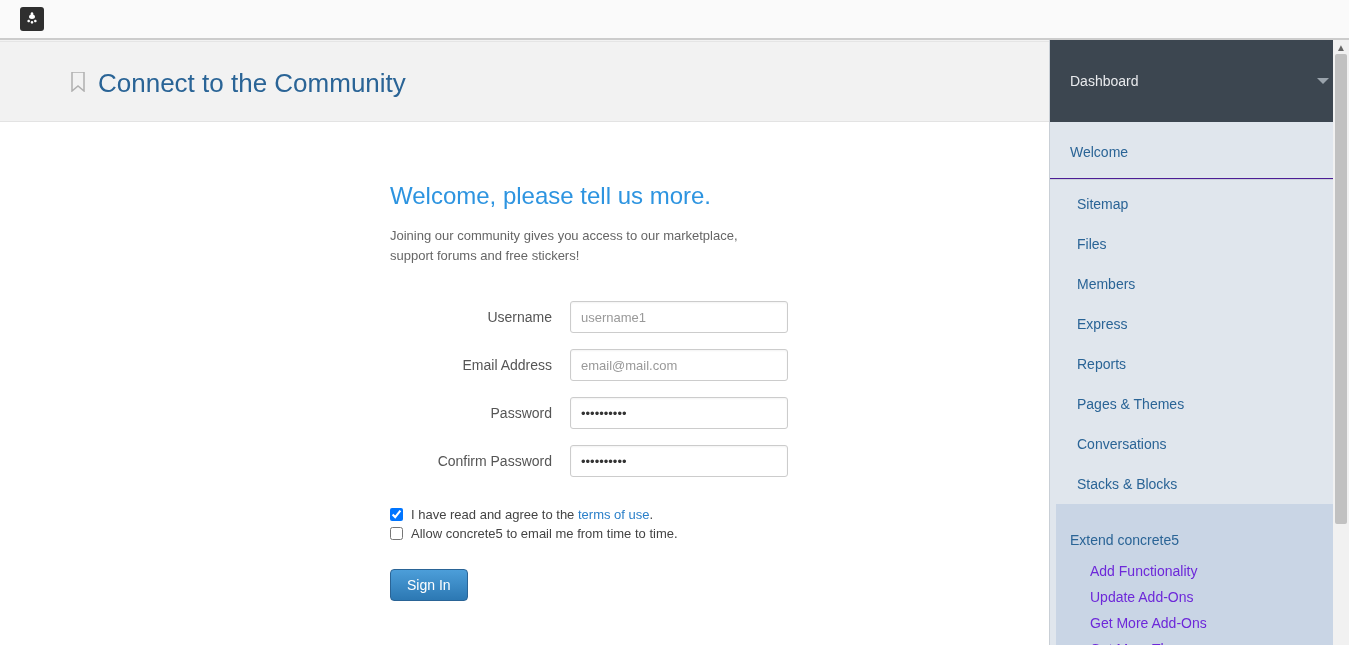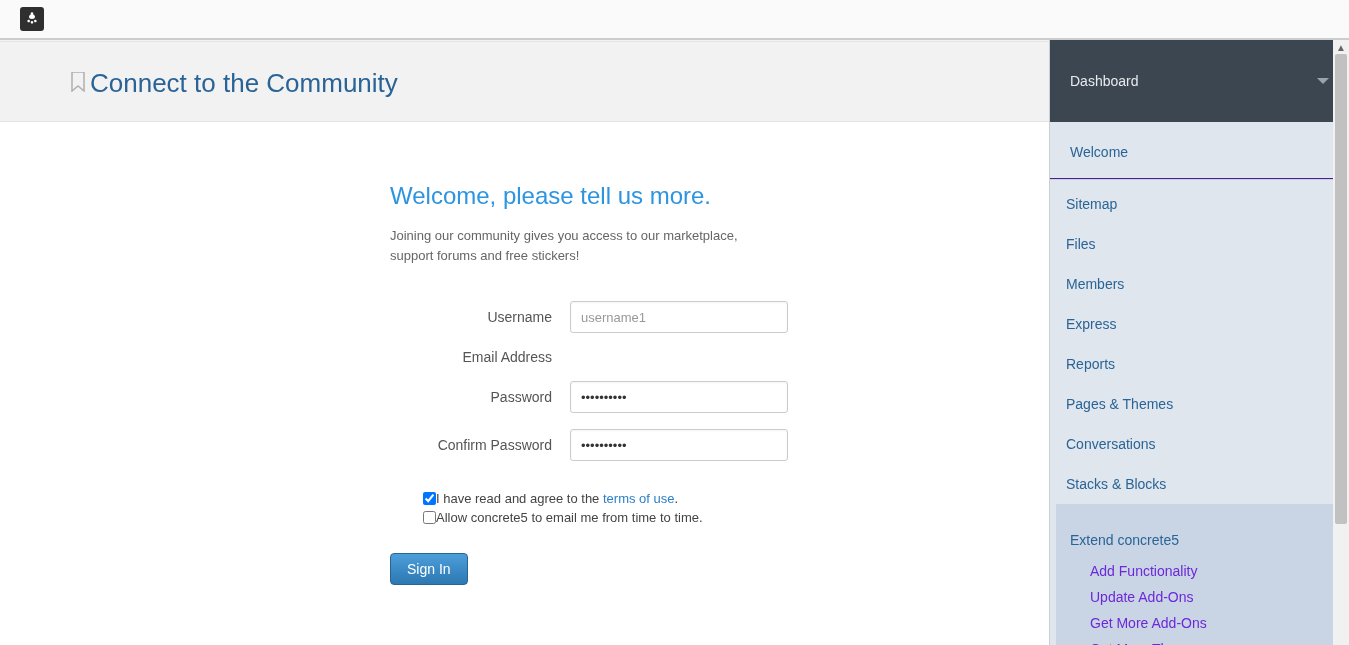--- a/index.html
+++ b/index.html
@@ -5,46 +5,46 @@
 * { margin:0; padding:0; box-sizing:border-box; font-family:"Helvetica Neue",Helvetica,Arial,sans-serif; }
 body { background:#fff; font-size:14px; color:#333; min-width:1349px; }
 .topbar { height:40px; border-bottom:2px solid #ccc; display:flex; align-items:center; padding-left:20px; background:#fafafa; position:relative; }
 .topbar:after { content:""; position:absolute; left:0; right:0; top:41px; height:1px; background:#e5e5e5;}
 .logo { width:24px; height:24px; background:#2f2f2f; border-radius:3px; display:flex; align-items:center; justify-content:center; color:#fff; font-size:14px; }
 .logo svg { width:16px; height:16px; fill:#fff; }
 
 .wrap { display:flex; }
 .main { flex:1; }
 .hero { background:#f2f2f2; padding:28px 0 22px 70px; border-bottom:1px solid #e3e3e3; }
-.hero-row { display:flex; align-items:center; gap:4px;}
+.hero-row { display:flex; align-items:center; gap:12px;}
 .hero-title { color:#2a6496; font-size:26px; font-weight:400; }
 
 .form-wrap { margin-left:390px; margin-top:60px; width:570px; }
 .form-title { color:#2d94e0; font-size:24px; font-weight:400; margin-bottom:16px;}
 .form-sub { color:#666; font-size:13px; line-height:1.5; max-width:360px; margin-bottom:36px;}
 .form-row { display:flex; align-items:center; margin-bottom:16px; }
 .form-row label { width:180px; text-align:right; padding-right:18px; color:#555; font-size:14px;}
 .form-row input[type=text],.form-row input[type=password],.form-row input[type=email] {
   width:218px; height:32px; border:1px solid #ccc; border-radius:3px; padding:0 10px; font-size:13px; color:#333;
   box-shadow:inset 0 1px 2px rgba(0,0,0,0.05);
 }
 .form-row input::placeholder { color:#999; }
 .checks { margin-left:0px; margin-top:30px; }
-.check-row { display:flex; align-items:center; margin-bottom:4px; font-size:13px; color:#444;margin-left:33px;}
+.check-row { display:flex; align-items:center; gap:8px; margin-bottom:4px; font-size:13px; color:#444;}
 .check-row a { color:#2a7fc9; text-decoration:none; }
 .signin-btn { margin-top:24px; background:linear-gradient(#4c9ed9,#2c78b3); border:1px solid #2a6496; color:#fff; padding:7px 16px; border-radius:4px; font-size:14px; cursor:pointer;}
 
 .sidebar-panel { width:300px; background:#e0e6ed; border-left:1px solid #c9cfd6; min-height:605px; position:relative;}
 .scrollbar-fake { position:absolute; right:0; top:0; bottom:0; width:16px; background:#f1f1f1;}
 .scrollbar-fake .thumb { position:absolute; left:2px; right:2px; top:14px; height:470px; background:#c1c1c1; border-radius:2px;}
 .scrollbar-fake .arrow { position:absolute; left:0; right:0; height:14px; display:flex; align-items:center; justify-content:center; color:#666; font-size:10px;}
 .side-head { background:#3c4650; color:#e8eaed; padding:33px 20px; display:flex; align-items:center; justify-content:space-between;}
 .side-head .tri { width:0;height:0;border-left:6px solid transparent;border-right:6px solid transparent;border-top:6px solid #9aa3ac;}
 .side-section { padding:14px 20px; border-bottom:1px solid #4c1d95; }
-.side-link { color:#2a6496; font-size:14px; padding:12px 16px; cursor:pointer; display:block;}
+.side-link { color:#2a6496; font-size:14px; padding:12px 27px; cursor:pointer; display:block;}
 .side-group { border-top:1px solid #cbd2da; padding-top:4px;}
 .sub-block { background:#c9d5e5; margin:0 4px 0 6px; padding-top:22px;}
 .sub-block .parent{ padding:6px 14px; color:#2a6496; font-size:14px;}
 .sub-block .children{ padding:4px 0 4px 34px;}
 .sub-block .children span{ display:block; color:#6d28d9; font-size:14px; padding:5px 0; cursor:pointer;}
 </style>
 </head>
 <body>
 
 <div class="topbar">
@@ -71,20 +71,21 @@
     <div class="form-wrap">
       <div class="form-title">Welcome, please tell us more.</div>
       <div class="form-sub">Joining our community gives you access to our marketplace, support forums and free stickers!</div>
 
       <div class="form-row">
         <label>Username</label>
         <input type="text" placeholder="username1" style="">
       </div>
       <div class="form-row">
         <label>Email Address</label>
+        <input type="email" placeholder="email@mail.com" style="">
       </div>
       <div class="form-row">
         <label>Password</label>
         <input type="password" value="••••••••••" style="">
       </div>
       <div class="form-row">
         <label>Confirm Password</label>
         <input type="password" value="••••••••••" style="">
       </div>
 

